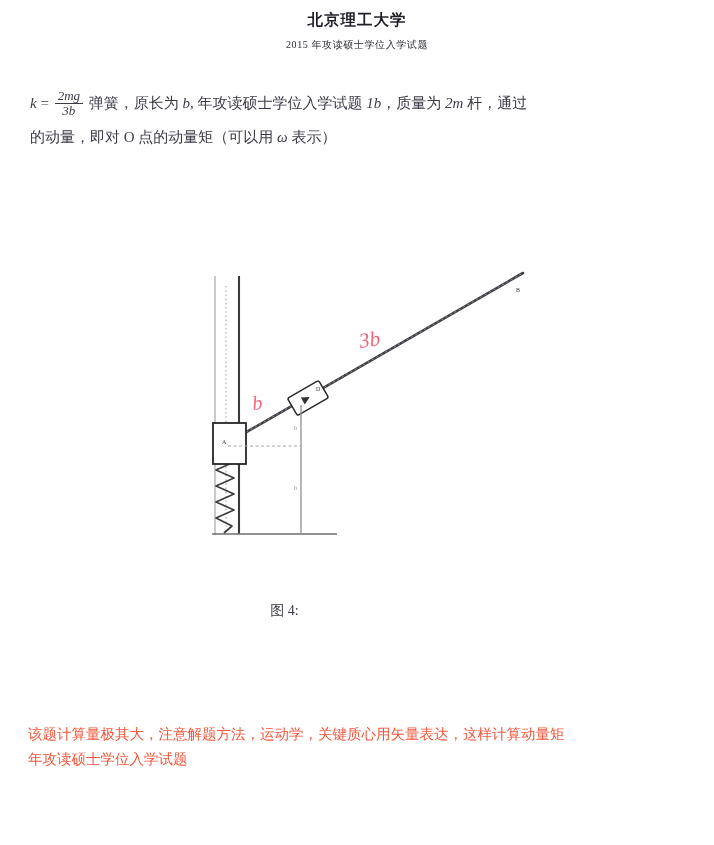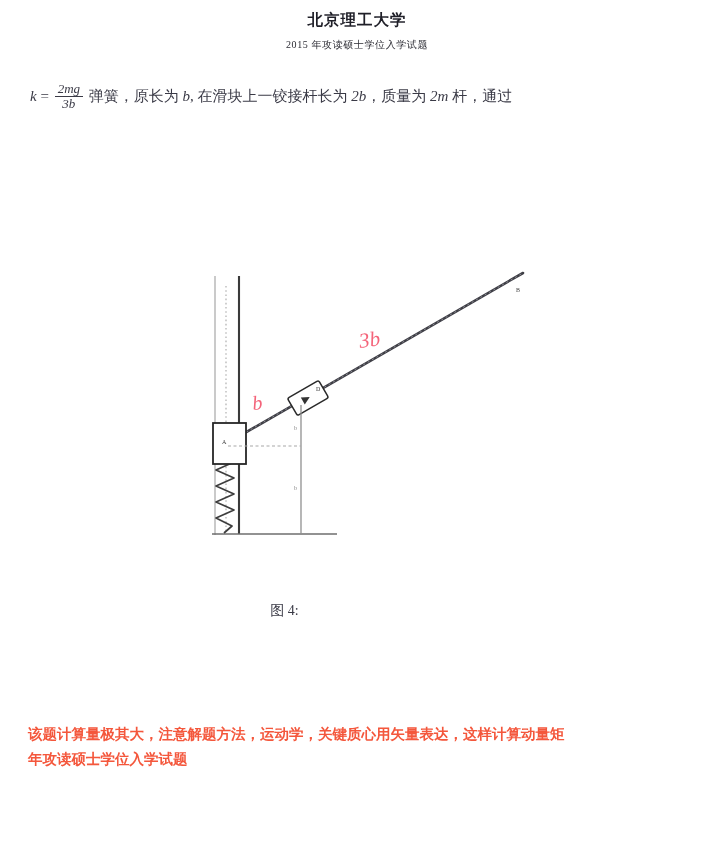--- a/index.html
+++ b/index.html
@@ -63,21 +63,21 @@
   .mathup {
     font-family: "Liberation Serif", "DejaVu Serif", serif;
     font-style: normal;
   }
   .frac {
     display: inline-block;
     vertical-align: -0.55em;
     text-align: center;
     line-height: 1.05;
     font-size: 13px;
-    margin: 0 2px;
+    margin: 7px 2px;
   }
   .frac .num {
     display: block;
     padding: 0 3px;
     border-bottom: 1px solid #3a3a46;
   }
   .frac .den {
     display: block;
     padding: 0 3px;
   }
@@ -105,37 +105,38 @@
   .note {
     position: absolute;
     left: 28px;
     top: 722px;
     width: 656px;
     color: #f4573c;
     font-size: 14.5px;
     line-height: 25px;
     text-align: justify;
   }
-  .note .ln { display: block; font-weight: bold; }
+  .note .ln { display: block; }
 </style>
 </head>
 <body>
 
 <div class="header">
   <div class="univ-title">北京理工大学</div>
   <div class="exam-title">2015 年攻读硕士学位入学试题</div>
 </div>
 
 <div class="problem">
 
 
-  <span class="ln"><span class="mathvar">k</span><span> = </span><span class="frac"><span class="num mathvar">2mg</span><span class="den mathvar">3b</span></span><span> 弹簧，原长为 </span><span class="mathvar">b</span><span>, 在滑块上一铰接杆长为 </span><span class="mathvar">2b</span><span>，质量为 </span><span class="mathvar">2m</span><span> 杆，通过</span></span>
+  <span class="ln"><span class="mathvar">k</span><span> = </span><span class="frac"><span class="num mathvar">2mg</span><span class="den mathvar">3b</span></span><span> 弹簧，原长为 </span><span class="mathvar">b</span><span>, 年攻读硕士学位入学试题 </span><span class="mathvar">1b</span><span>，质量为 </span><span class="mathvar">2m</span><span> 杆，通过</span></span>
 
 
 
+  <span class="ln"><span>的动量，即对 O 点的动量矩（可以用 </span><span class="mathvar">ω</span><span> 表示）</span></span>
 
 </div>
 
 <div class="figure-wrap">
   <svg width="714" height="300" viewBox="0 0 714 300">
 
     <line x1="215" y1="18" x2="215" y2="277" stroke="#bdbdbd" stroke-width="1.6"></line>
 
     <line x1="226" y1="28" x2="226" y2="275" stroke="#b5b5b5" stroke-width="1.3" stroke-dasharray="1.6 2.6"></line>
 

